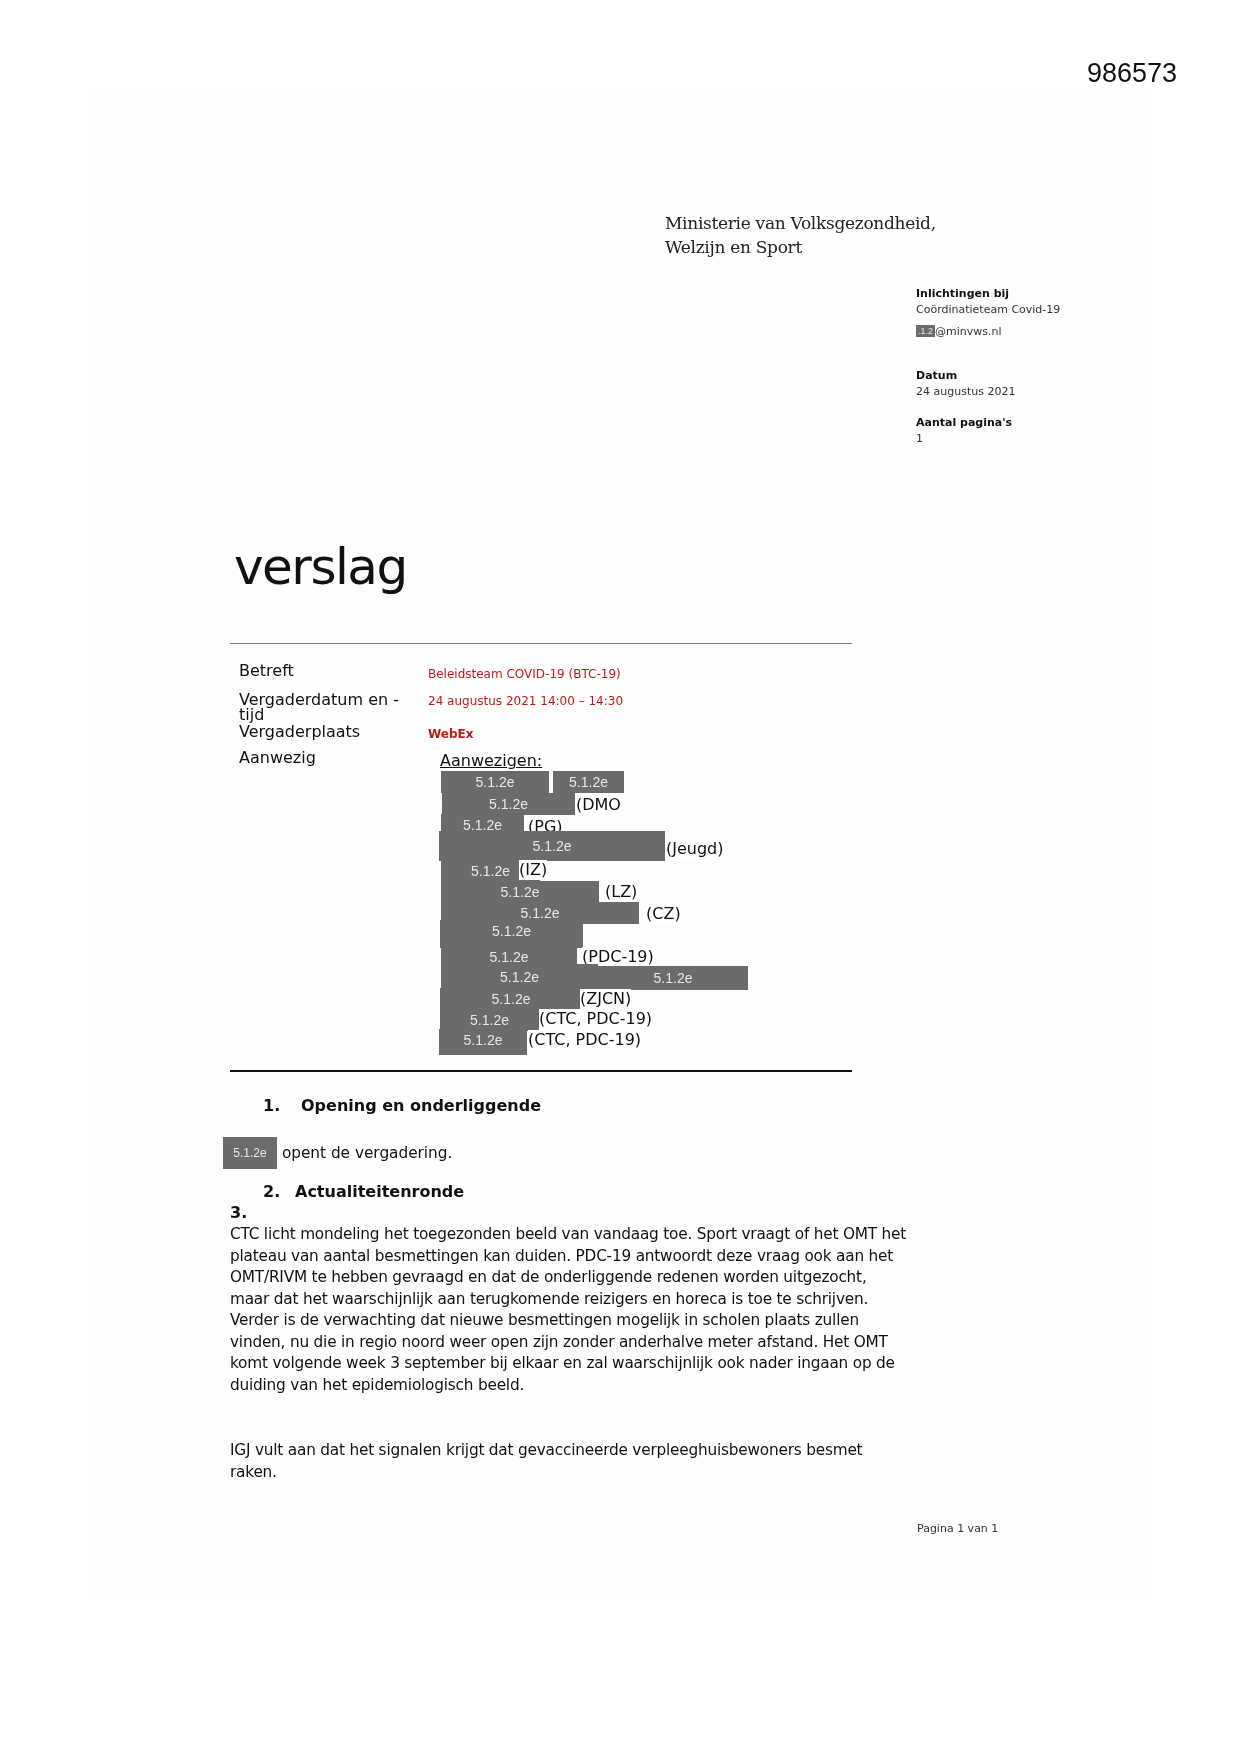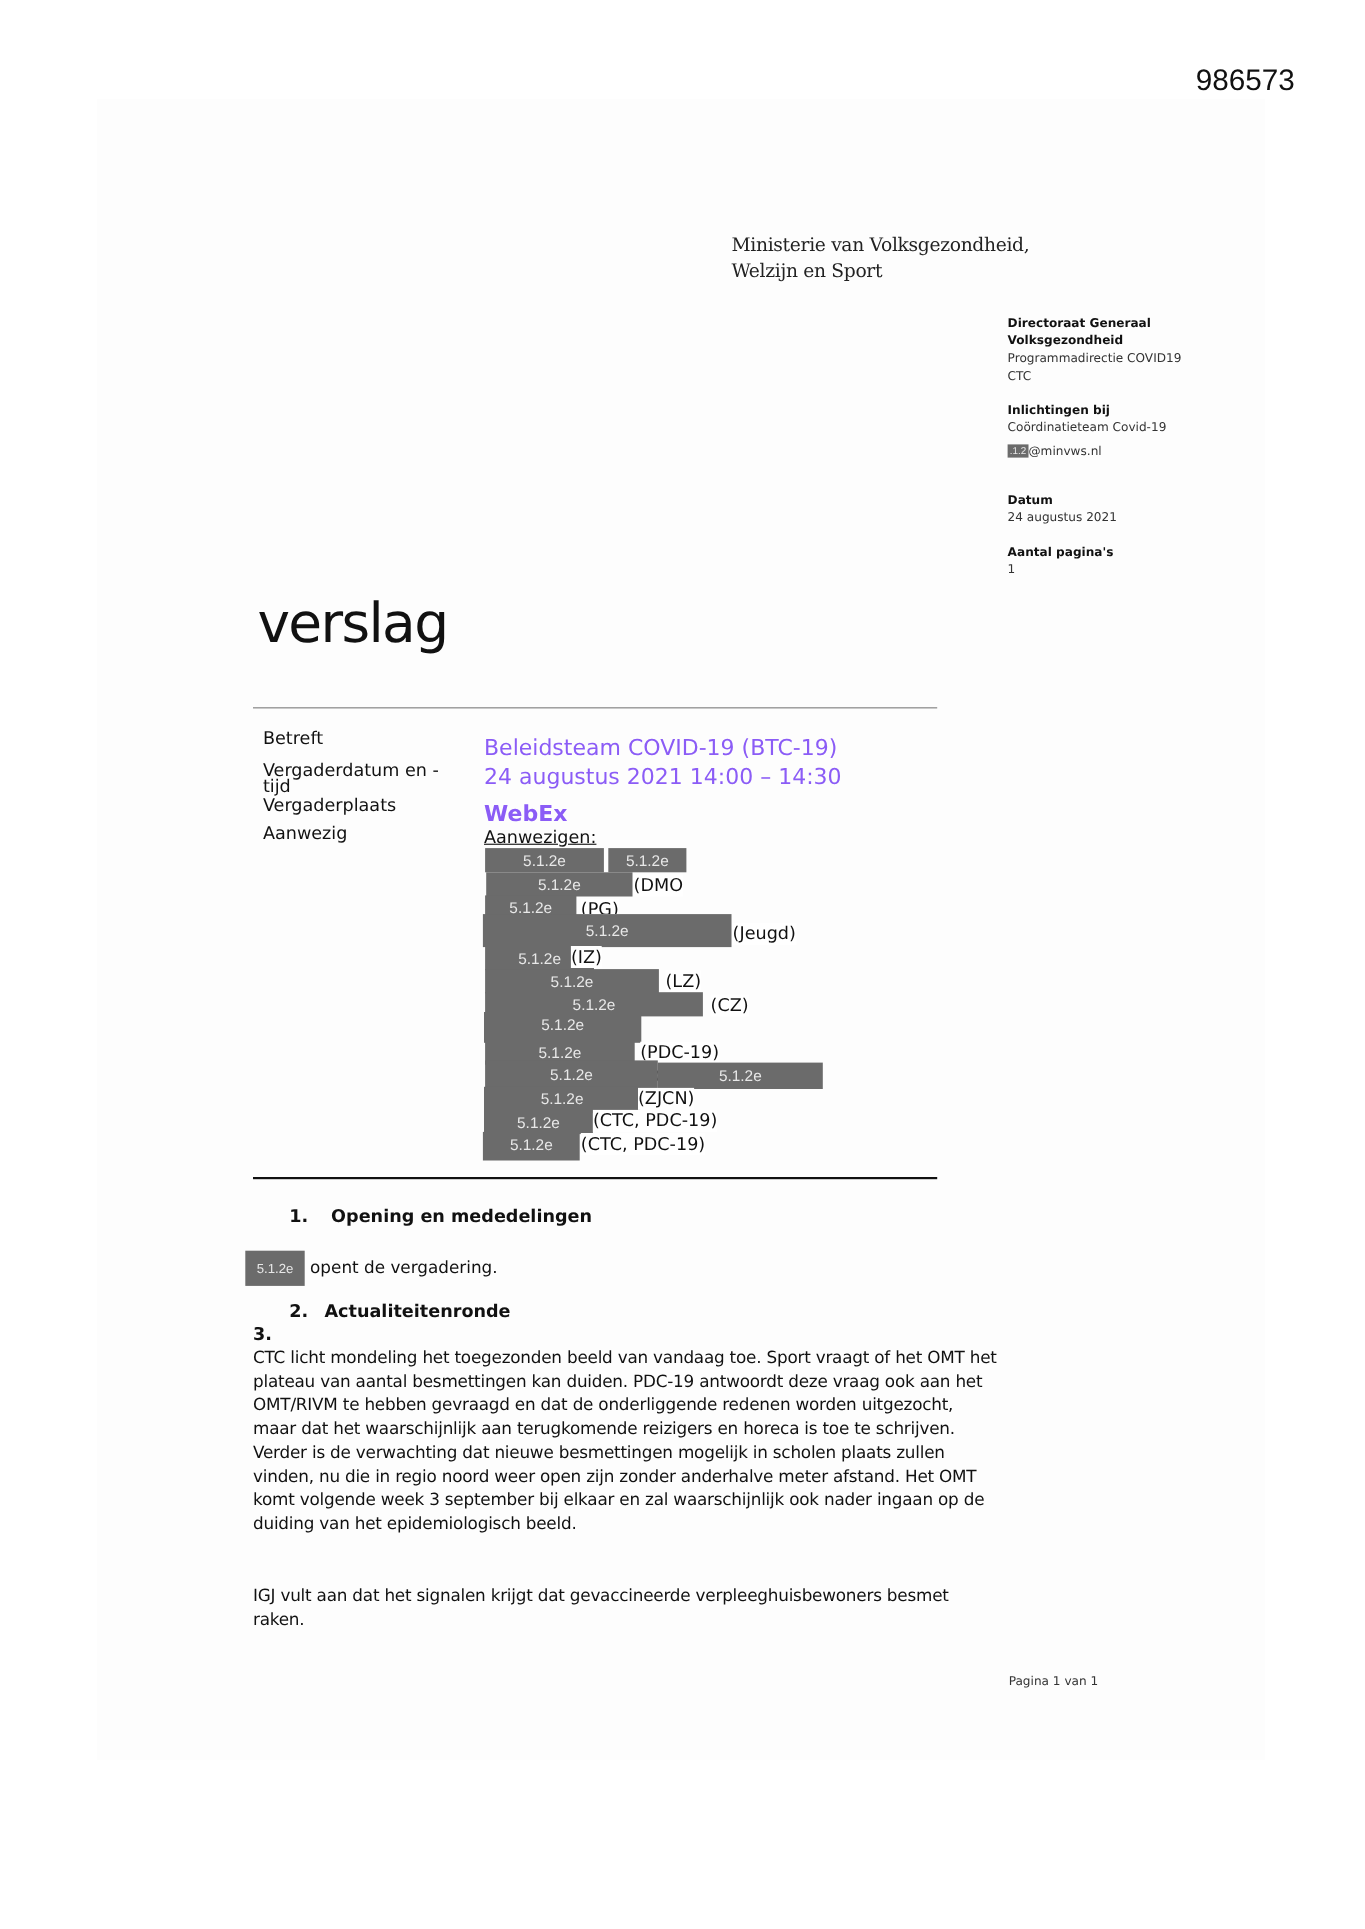--- a/index.html
+++ b/index.html
@@ -37,21 +37,21 @@
     position: absolute; left: 234px; top: 538px;
     font-family: "DejaVu Sans", sans-serif; font-size: 50px; font-weight: normal; letter-spacing: -1.5px;
     color: #111;
   }
   .hr1 { position: absolute; left: 230px; top: 643px; width: 622px; height: 1px; background: #7a7a7a; }
   .hr2 { position: absolute; left: 230px; top: 1070px; width: 622px; height: 2px; background: #111; }
   .meta-label {
     position: absolute; left: 239px; font-size: 16px; line-height: 15px; color: #111;
   }
   .meta-value {
-    position: absolute; left: 440px; font-size: 20px; color: #8b5cf6;
+    position: absolute; left: 428px; font-size: 12px; color: #b91c1c;
   }
   .aanw-title { position: absolute; left: 440px; top: 751px; font-size: 16px; text-decoration: underline; }
   .rbar {
     position: absolute; height: 22px; line-height: 22px; font-size: 14px;
   }
   .role { position: absolute; font-size: 16px; color: #111; background: #fff; line-height: 20px; }
   .section-h {
     position: absolute; font-size: 16px; font-weight: bold; color: #111;
   }
   .section-h .num { display: inline-block; }
@@ -71,26 +71,20 @@
 <div class="page-bg"></div>
 
 <div class="docnum">986573</div>
 
 <div class="ministry">
   <div>Ministerie van Volksgezondheid,</div>
   <div>Welzijn en Sport</div>
 </div>
 
 <div class="sidebar">
-  <div class="blk">
-    <div class="b">Directoraat Generaal</div>
-    <div class="b">Volksgezondheid</div>
-    <div>Programmadirectie COVID19</div>
-    <div>CTC</div>
-  </div>
   <div class="blk">
     <div class="b">Inlichtingen bij</div>
     <div>Coördinatieteam Covid-19</div>
     <div style="margin-top:6px;">
       <span class="redact redact-sm">.1.2</span><span>@minvws.nl</span>
     </div>
   </div>
   <div class="blk" style="margin-top:28px;">
     <div class="b">Datum</div>
     <div>24 augustus 2021</div>
@@ -158,21 +152,21 @@
   <div class="rbar redact" style="left:440px;top:1009px;width:99px;">5.1.2e</div>
   <div class="role" style="left:539px;top:1009px;">(CTC, PDC-19)</div>
 
   <div class="rbar redact" style="left:439px;top:1029px;width:88px;height:26px;line-height:22px;">5.1.2e</div>
   <div class="role" style="left:528px;top:1030px;">(CTC, PDC-19)</div>
 </div>
 
 <div class="hr2"></div>
 
 <div class="section-h" style="left:263px;top:1096px;">
-  <span class="num" style="width:38px;">1.</span><span>Opening en mededelingen</span>
+  <span class="num" style="width:38px;">1.</span><span>Opening en onderliggende</span>
 </div>
 
 <div style="position:absolute;left:223px;top:1137px;font-size:15.3px;">
   <span class="redact" style="width:54px;height:32px;line-height:32px;font-size:12px;vertical-align:middle;">5.1.2e</span>
   <span>opent de vergadering.</span>
 </div>
 
 <div class="section-h" style="left:263px;top:1182px;">
   <span class="num" style="width:32px;">2.</span><span>Actualiteitenronde</span>
 </div>

